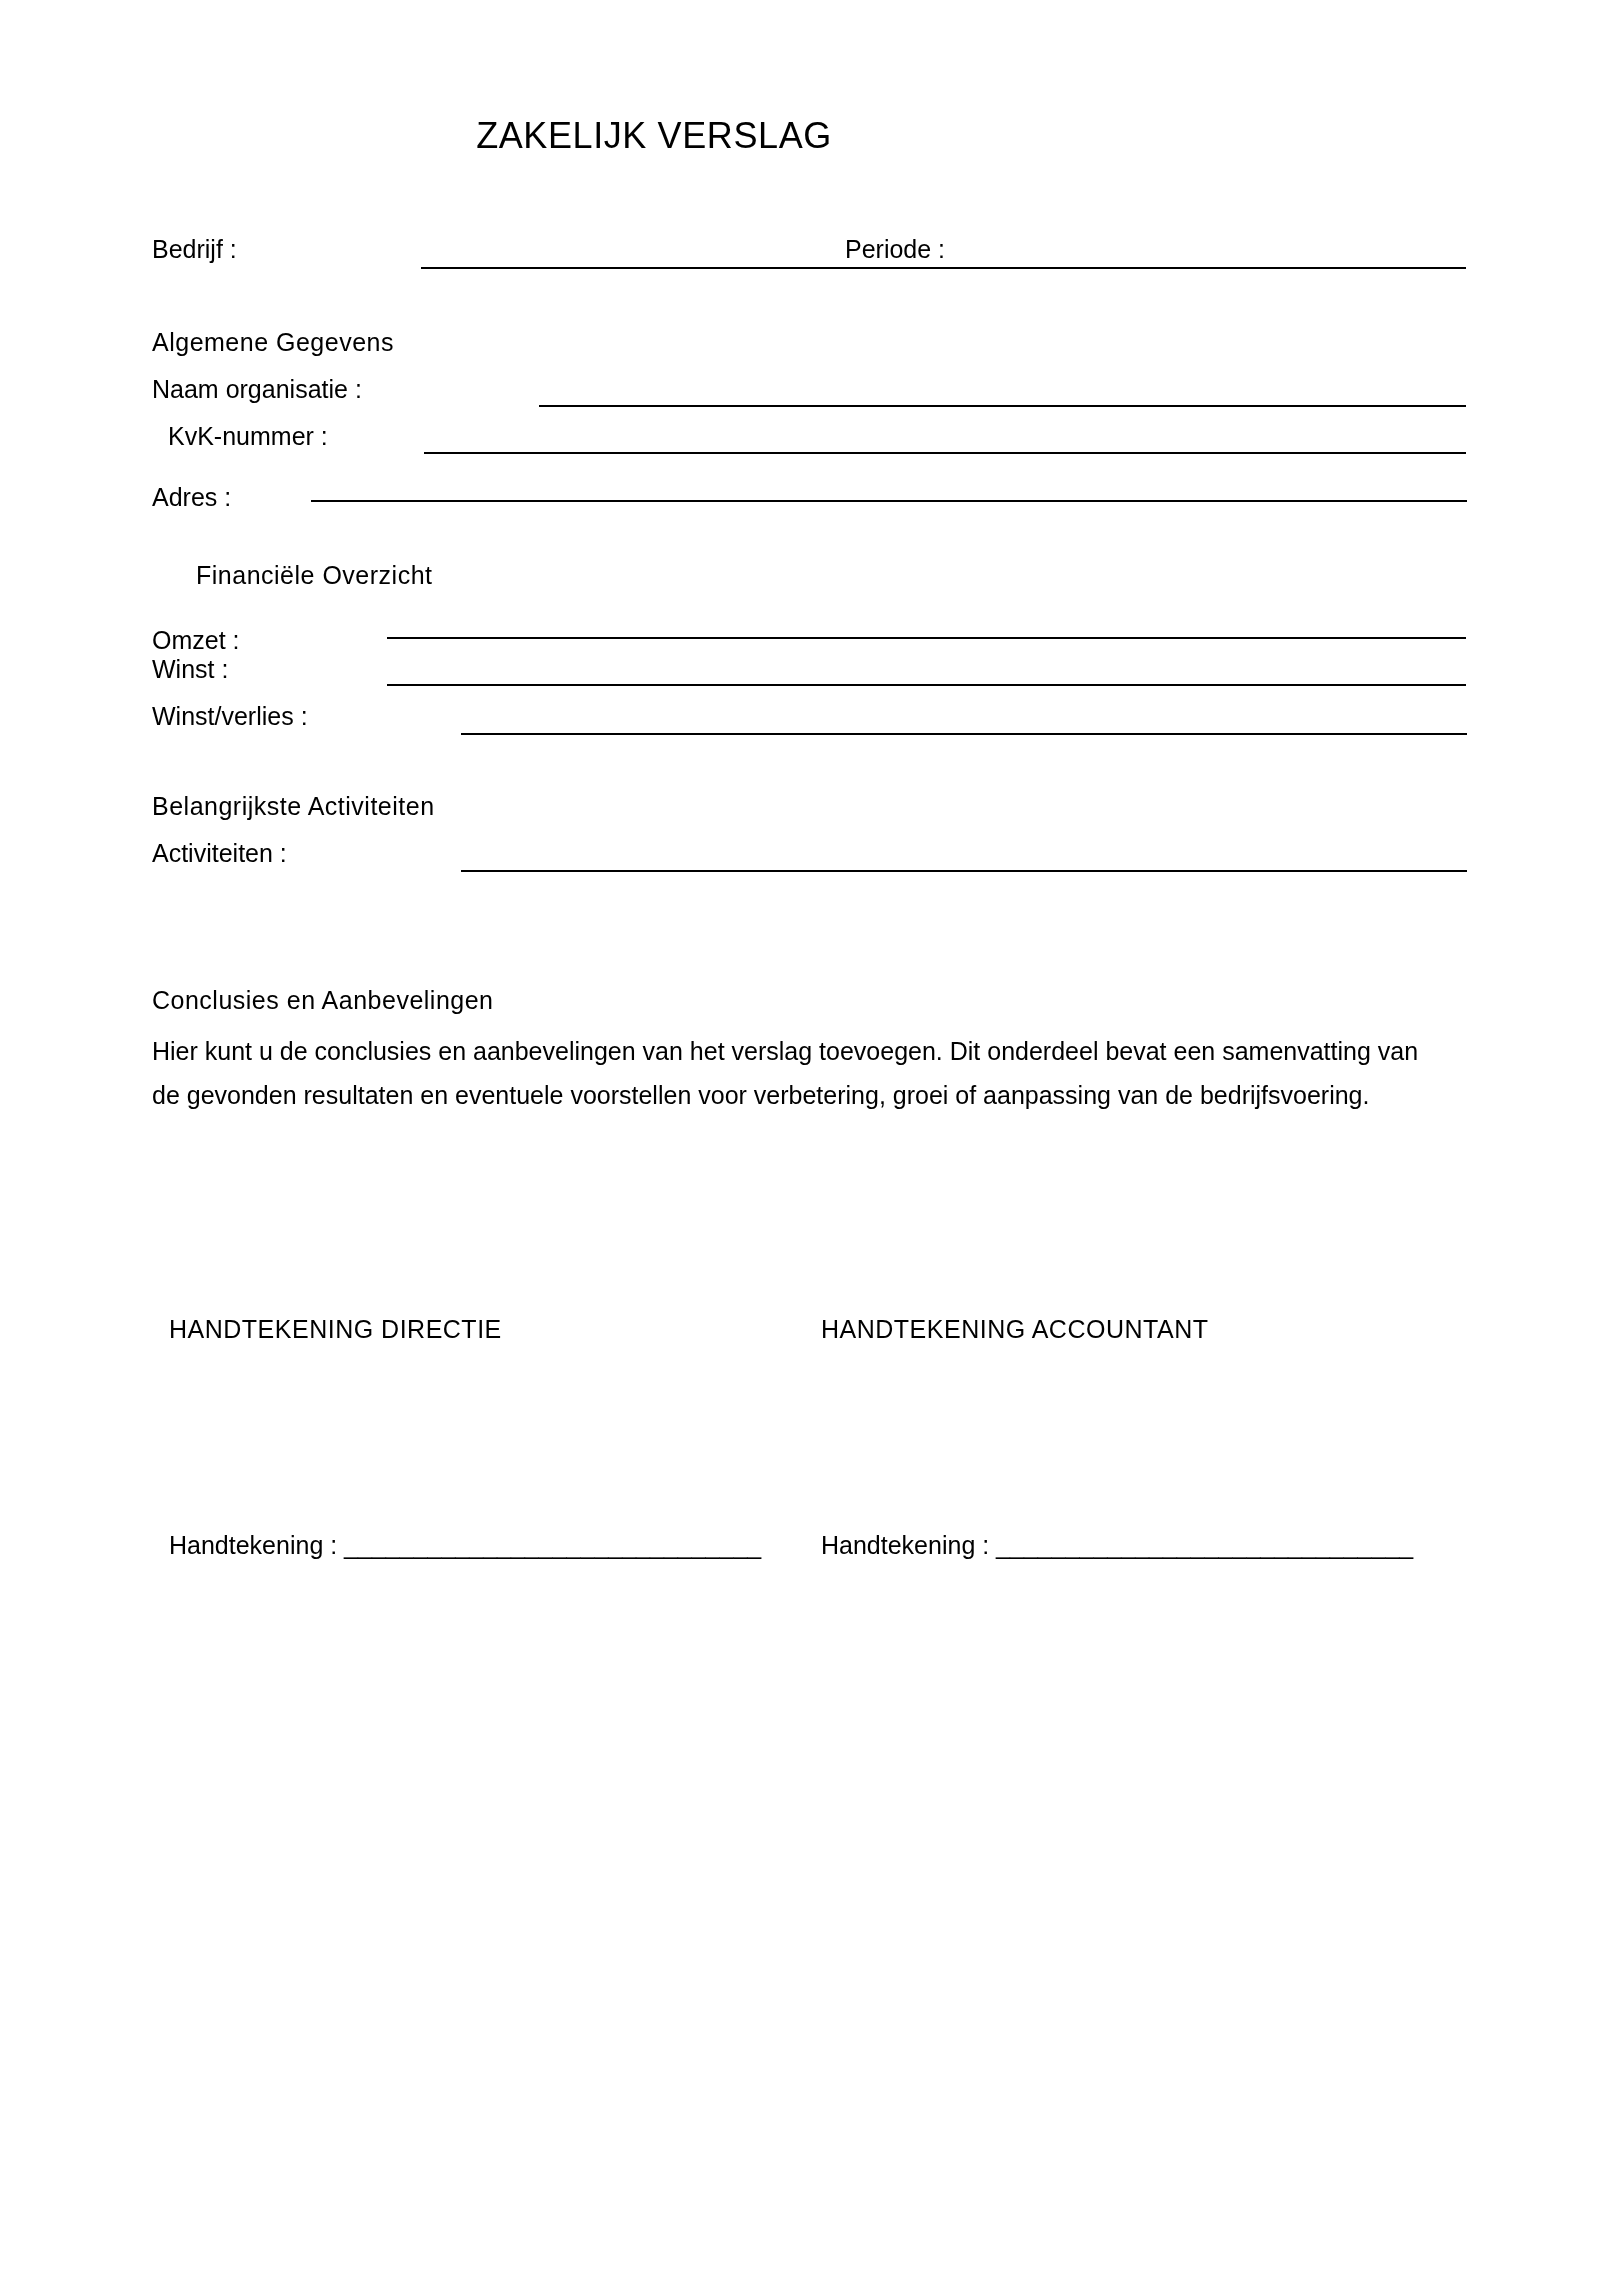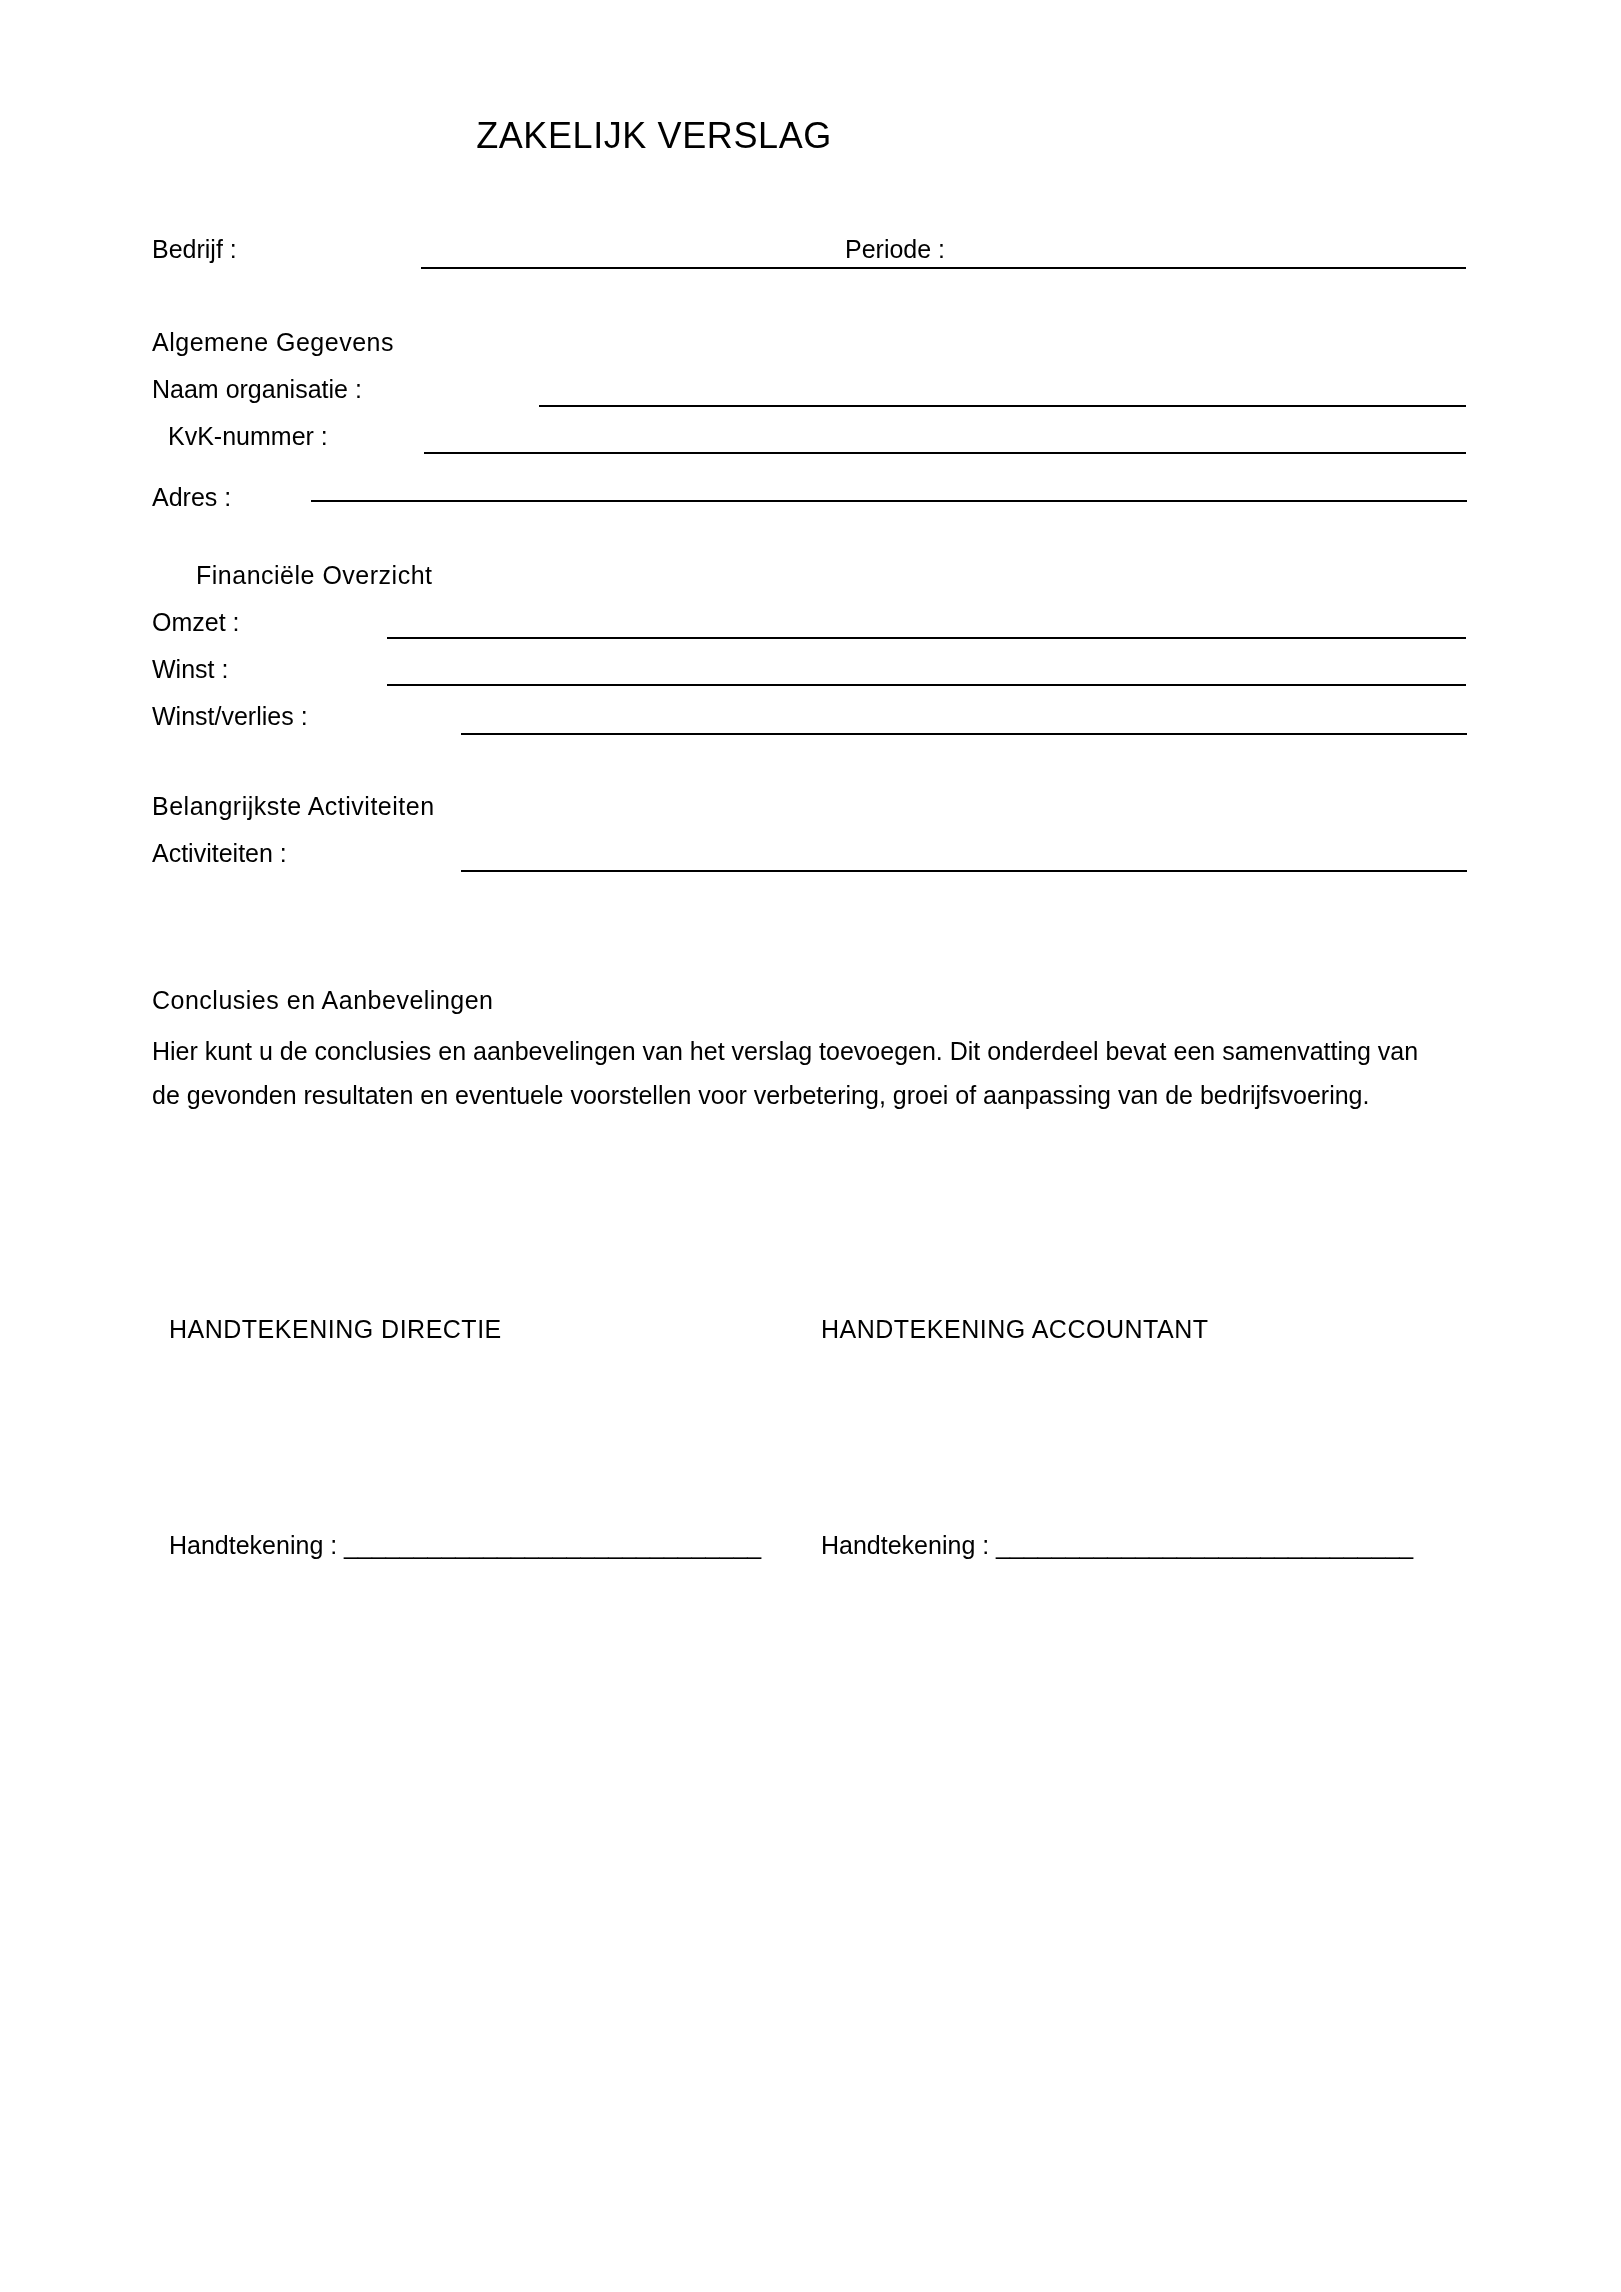--- a/index.html
+++ b/index.html
@@ -94,21 +94,21 @@
   <div class="rule" style="left:539px; top:405px; width:927px;"></div>
 
   <div class="label" style="left:168px; top:422px;">KvK-nummer :</div>
   <div class="rule" style="left:424px; top:452px; width:1042px;"></div>
 
   <div class="label" style="left:152px; top:483px;">Adres :</div>
   <div class="rule" style="left:311px; top:500px; width:1156px;"></div>
 
   <div class="section-head" style="left:152px; top:561px;margin-left:44px;">Financiële Overzicht</div>
 
-  <div class="label" style="left:152px; top:608px;">Omzet :</div>
+  <div class="label" style="left:152px; top:626px;">Omzet :</div>
   <div class="rule" style="left:387px; top:637px; width:1079px;"></div>
 
   <div class="label" style="left:152px; top:655px;">Winst :</div>
   <div class="rule" style="left:387px; top:684px; width:1079px;"></div>
 
   <div class="label" style="left:152px; top:702px;">Winst/verlies :</div>
   <div class="rule" style="left:461px; top:733px; width:1006px;"></div>
 
   <div class="section-head" style="left:152px; top:792px;">Belangrijkste Activiteiten</div>
 

